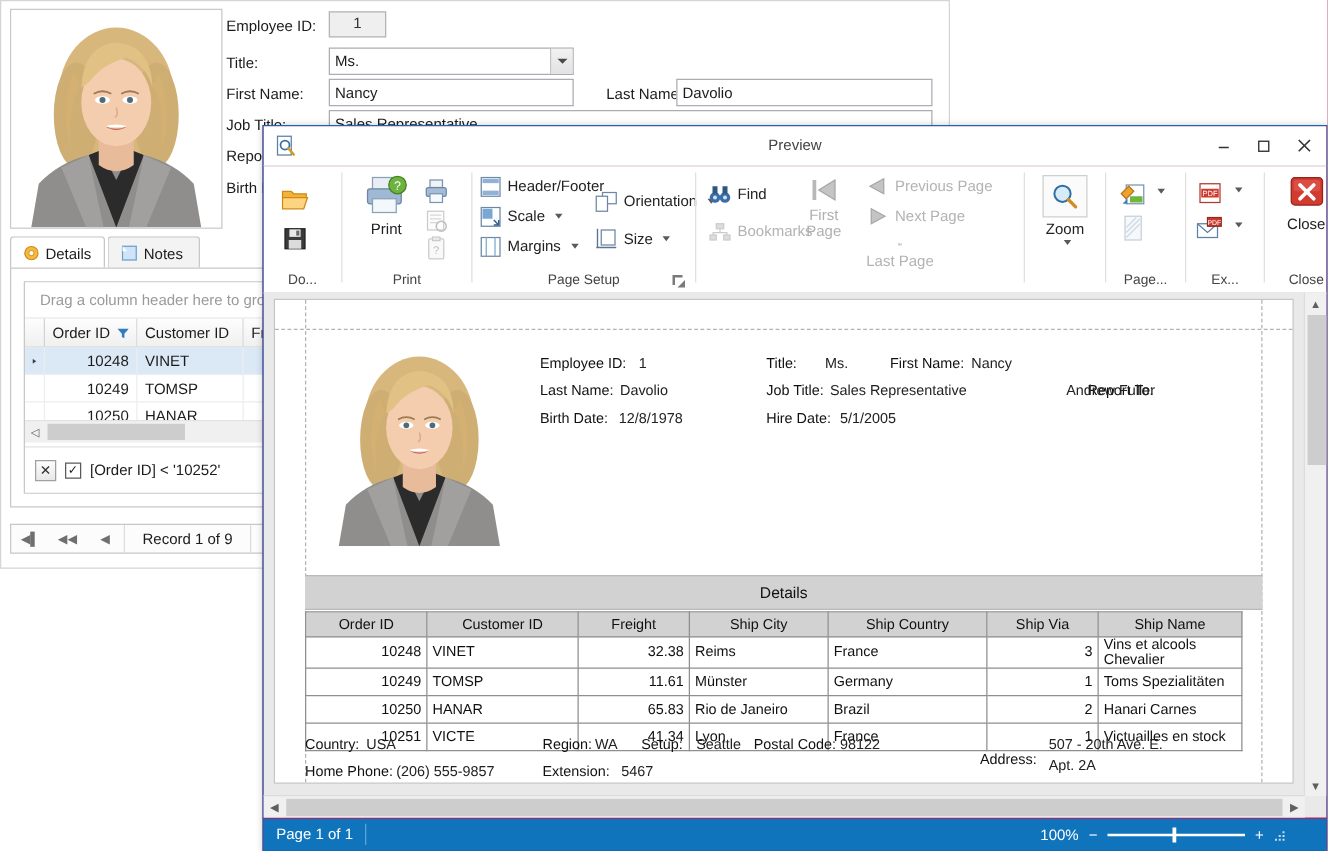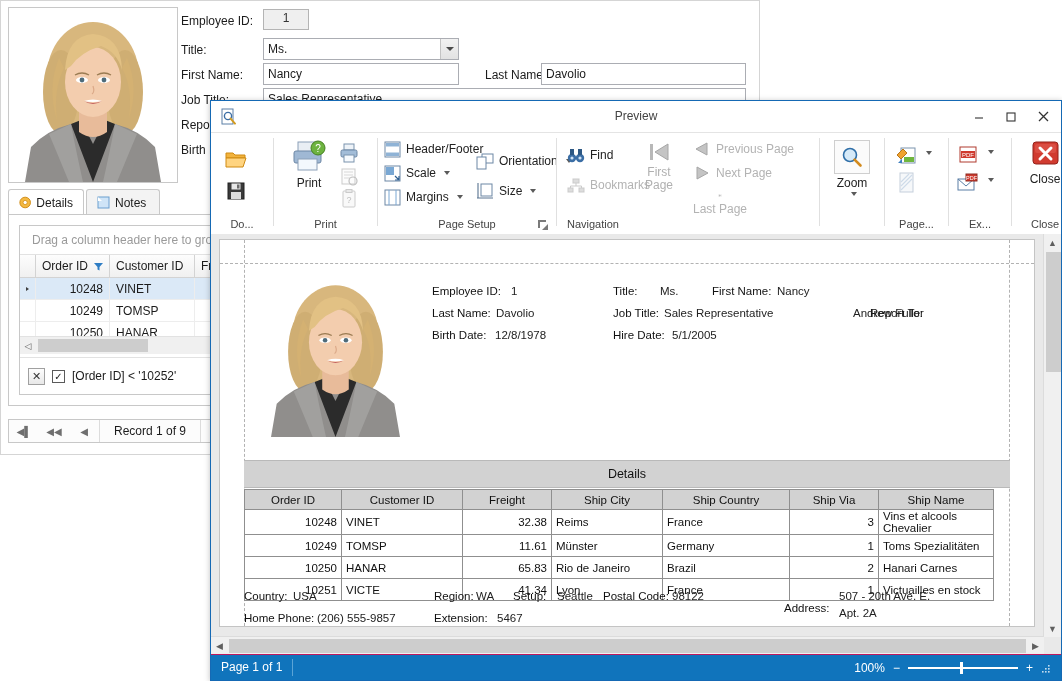--- a/index.html
+++ b/index.html
@@ -136,21 +136,21 @@
   .rtable{position:absolute;border-collapse:collapse;font-size:11.5px;color:#111;}
   .rtable th{background:#d2d2d2;border:1px solid #8f8f8f;font-weight:normal;
     height:19px;padding:0 4px;text-align:center;}
   .rtable td{border:1px solid #8f8f8f;height:21px;padding:0 4px;background:#fff;}
   .num{text-align:right;}
 
   
   .statusbar{position:absolute;left:0;right:0;bottom:0;height:25px;background:#1074bc;
     display:flex;align-items:center;color:#fff;font-size:12px;}
   .sb-page{padding-left:10px;padding-right:10px;border-right:1px solid #5ba4d6;line-height:17px;}
-  .sb-right{margin-left:auto;display:flex;align-items:center;gap:8px;padding-right:10px;}
+  .sb-right{margin-left:auto;display:flex;align-items:center;gap:8px;padding-right:32px;}
   .zs-track{position:relative;width:110px;height:2px;background:#ffffff;}
   .zs-thumb{position:absolute;left:52px;top:-5px;width:3px;height:12px;background:#ffffff;}
   .grip{width:10px;height:10px;opacity:.75;}
 </style>
 </head>
 <body>
 
 <div id="bg-window">
   <div id="bg-form">
 
@@ -481,21 +481,20 @@
           <span class="lbl">Next Page</span>
         </div>
         <div class="smallbtn dis" style="left:136px;top:58px;flex-direction:column;">
           <svg width="18" height="16" viewBox="0 0 18 16">
             <path d="M3 2 L13 8 L3 14 Z" fill="#c4c4c4" stroke="#a6a6a6"></path>
             <rect x="13" y="2" width="2.5" height="12" fill="#b8b8b8"></rect>
           </svg>
           <span class="lbl">Last Page</span>
         </div>
       </div>
-      <div class="rglabel" style="text-align:left;padding-left:10px;">Navigation</div>
     </div>
     <div class="rsep" style="left:608px;"></div>
 
     <div class="rgroup" style="left:609px;width:64px;">
       <div class="rgbody">
         <div class="zoombox" style="left:14px;top:4px;">
           <svg width="22" height="22" viewBox="0 0 22 22">
             <circle cx="9" cy="9" r="6.5" fill="#d6eaf8" stroke="#2f6fa8" stroke-width="1.6"></circle>
             <path d="M13.6 13.6 L19.5 19.5" stroke="#d38b1e" stroke-width="2.6" stroke-linecap="round"></path>
           </svg>

